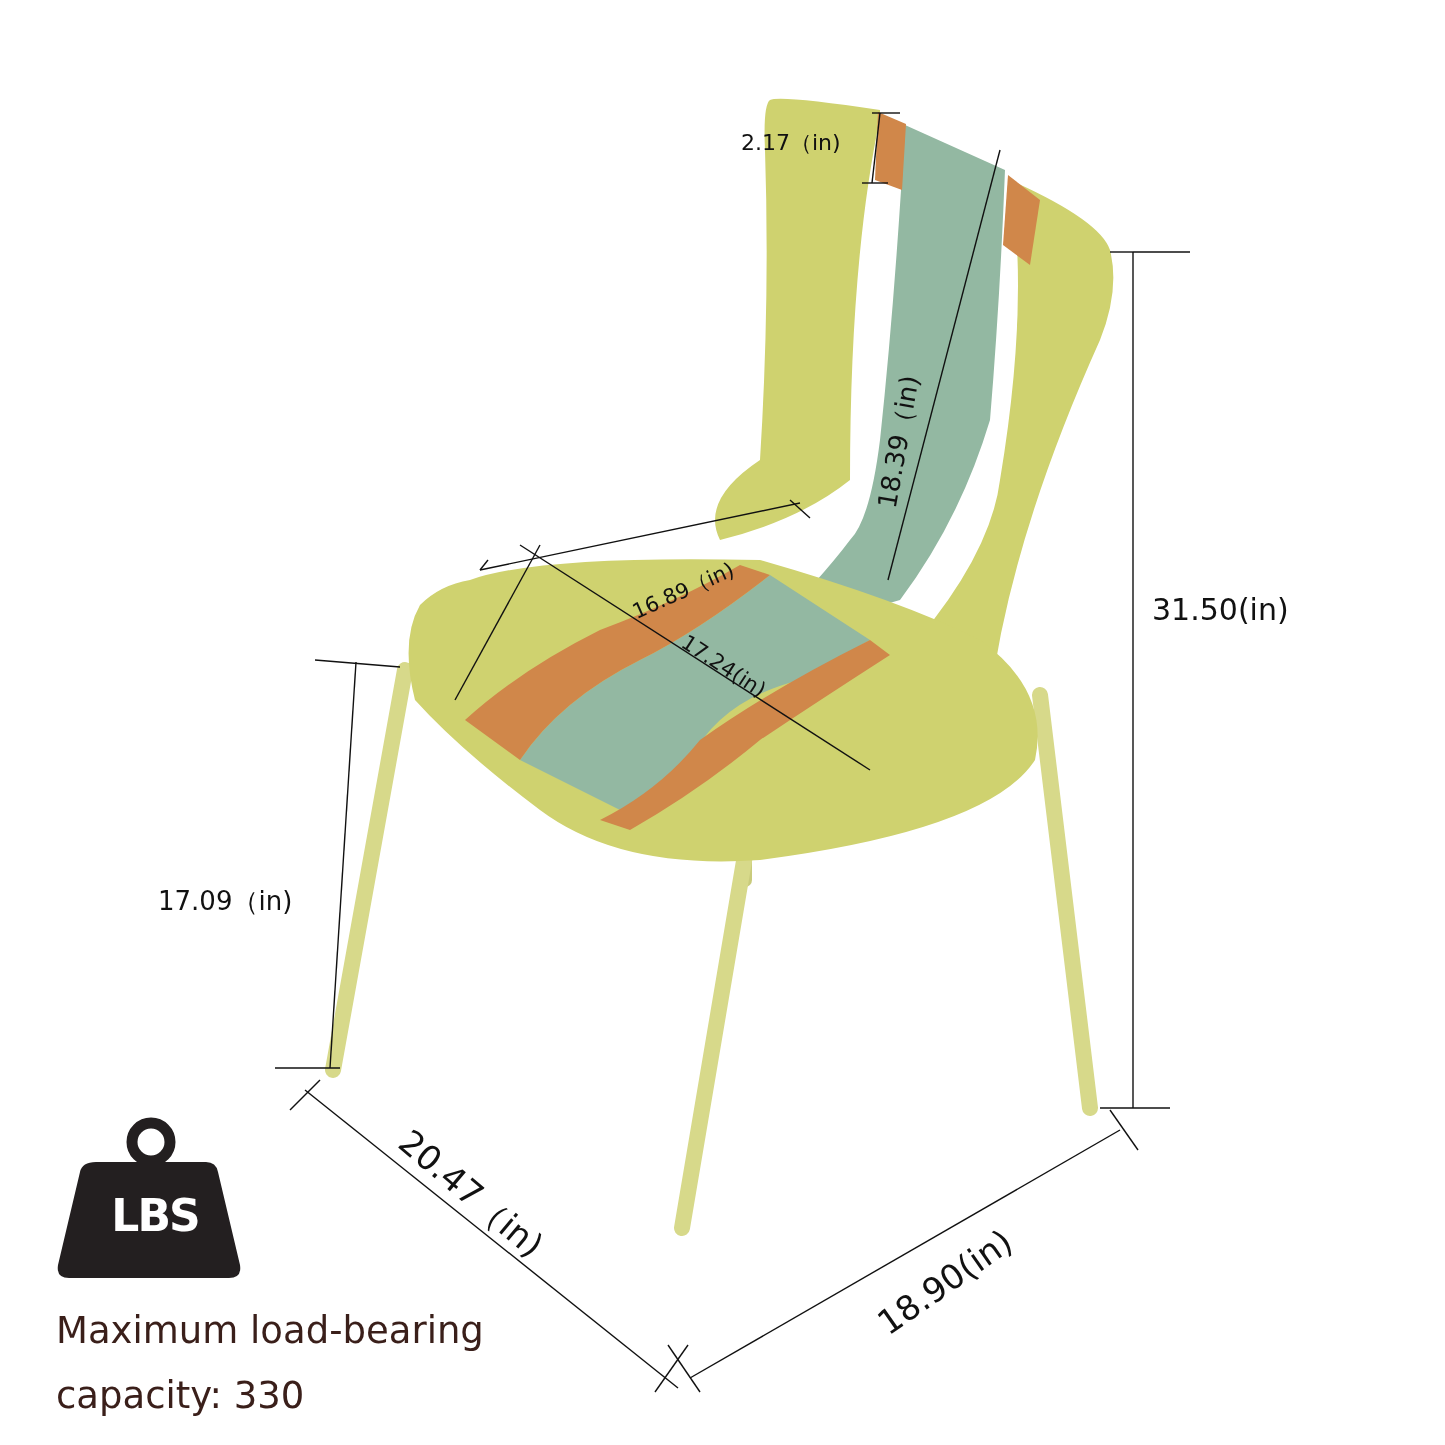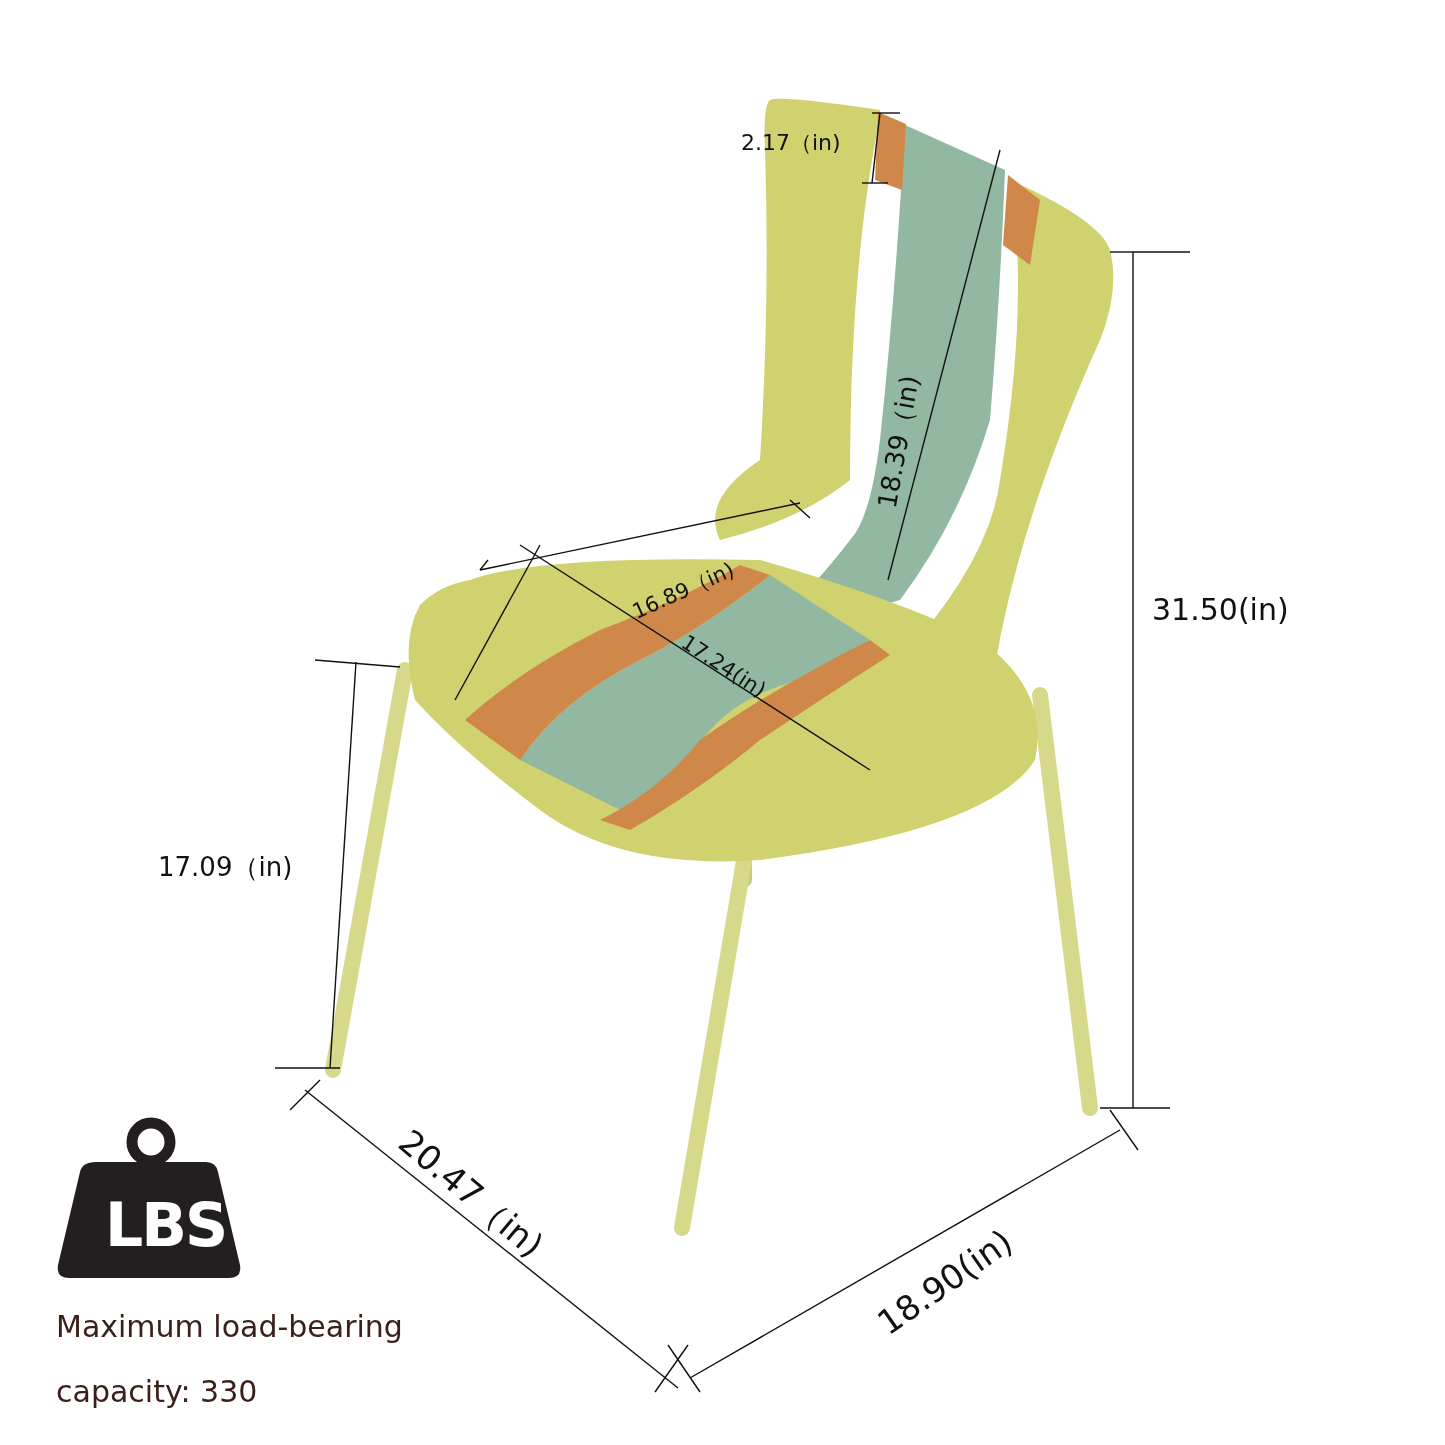--- a/index.html
+++ b/index.html
@@ -4,26 +4,26 @@
 <style>
   html, body { margin: 0; padding: 0; background: #ffffff; }
   body { width: 1445px; height: 1445px; position: relative; overflow: hidden; font-family: "DejaVu Sans", sans-serif; }
   #stage { position: absolute; left: 0; top: 0; width: 1445px; height: 1445px; }
   .dim-label { position: absolute; color: #111; font-family: "DejaVu Sans", sans-serif; white-space: nowrap; transform-origin: 0 0; }
   .lbl-217 { left: 741px; top: 128px; font-size: 22px; }
   .lbl-1839 { left: 870px; top: 505px; font-size: 26px; transform: rotate(-80deg); }
   .lbl-1689 { left: 628px; top: 600px; font-size: 21px; transform: rotate(-24deg); }
   .lbl-1724 { left: 690px; top: 630px; font-size: 21px; transform: rotate(33deg); }
   .lbl-3150 { left: 1152px; top: 592px; font-size: 30px; }
-  .lbl-1709 { left: 158px; top: 850px; font-size: 26px; }
+  .lbl-1709 { left: 158px; top: 884px; font-size: 26px; }
   .lbl-2047 { left: 418px; top: 1120px; font-size: 34px; transform: rotate(40deg); }
   .lbl-1890 { left: 870px; top: 1310px; font-size: 34px; transform: rotate(-35deg); }
   #weight-icon { position: absolute; left: 54px; top: 1100px; width: 190px; height: 180px; }
-  .weight-text { position: absolute; left: 105px; top: 1190px; width: 100px; color: #fff; font-weight: bold; font-size: 60px; font-family: "DejaVu Sans", sans-serif; text-align: center; letter-spacing: -2px; }
-  .capacity { position: absolute; left: 56px; color: #3a1f1a; font-size: 30px; font-family: "DejaVu Sans", sans-serif; white-space: nowrap; line-height: 1; }
+  .weight-text { position: absolute; left: 105px; top: 1190px; width: 100px; color: #fff; font-weight: bold; font-size: 44px; font-family: "DejaVu Sans", sans-serif; text-align: center; letter-spacing: -2px; }
+  .capacity { position: absolute; left: 56px; color: #3a1f1a; font-size: 37px; font-family: "DejaVu Sans", sans-serif; white-space: nowrap; line-height: 1; }
   .cap-1 { top: 1312px; }
   .cap-2 { top: 1348px; margin-top: 29px; }
 </style>
 </head>
 <body>
 
 <svg id="stage" viewBox="0 0 1445 1445" xmlns="http://www.w3.org/2000/svg">
 
   <path d="M742 840 L752 845 L1102 1108 L1088 1112 Z" fill="none"></path>
   <line x1="1040" y1="695" x2="1090" y2="1108" stroke="#d7d98a" stroke-width="16" stroke-linecap="round"></line>

